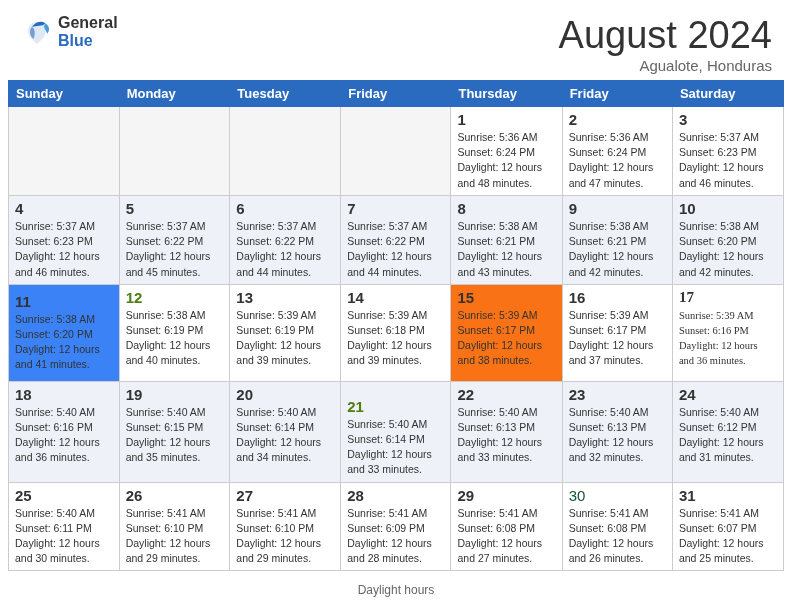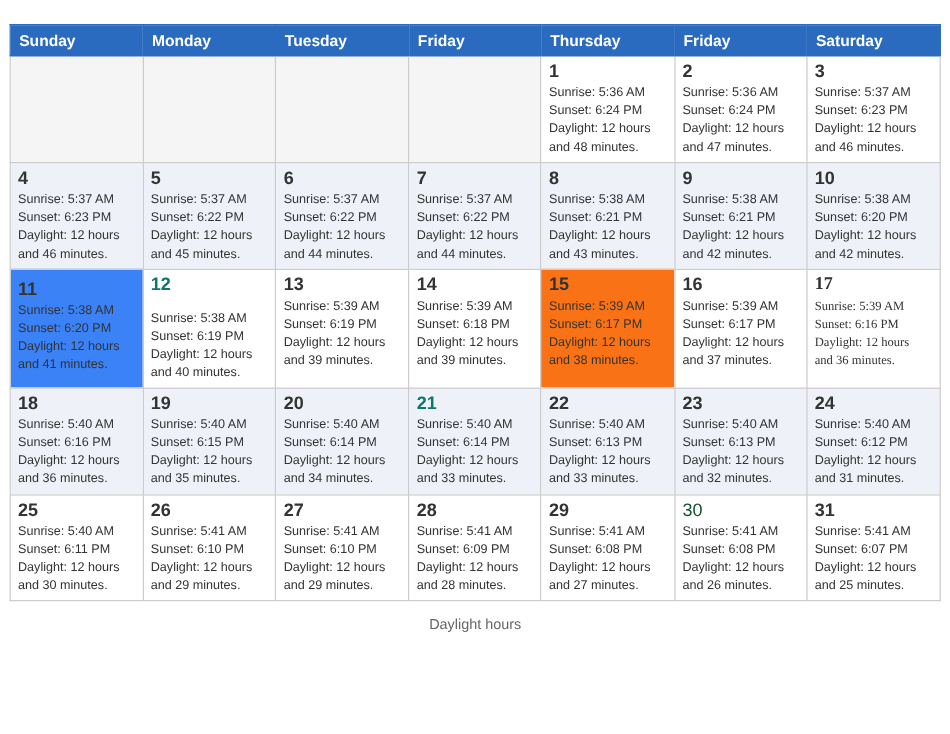--- a/index.html
+++ b/index.html
@@ -2,20 +2,38 @@
 <html><head>
   <meta charset="utf-8">
   <style>
     * { box-sizing: border-box; margin: 0; padding: 0; }
     body { font-family: Arial, sans-serif; background: #fff; width: 792px; min-height: 612px; }
   </style>
 </head>
 <body>
 
 <div style="display:flex;justify-content:space-between;align-items:flex-start;padding:14px 20px 6px 20px;">
+  <div style="display:flex;align-items:center;gap:4px;">
+    <div style="width:34px;height:34px;">
+      <svg viewBox="0 0 40 40" width="34" height="34">
+        <path d="M20 8 C14 8 8 14 10 22 C12 28 18 32 20 34 C22 32 28 28 30 22 C32 14 26 8 20 8Z" fill="#2a6bbf" opacity="0.15"></path>
+        <path d="M30 10 C26 6 18 8 14 14 C20 12 26 14 30 10Z" fill="#2a6bbf"></path>
+        <path d="M30 10 C34 12 36 18 32 22 C30 16 26 14 30 10Z" fill="#4a9adf"></path>
+        <path d="M14 14 C10 18 12 26 16 28 C18 22 18 16 14 14Z" fill="#2a6bbf" opacity="0.6"></path>
+      </svg>
+    </div>
+    <div style="display:flex;flex-direction:column;line-height:1.1;">
+      <span style="font-size:16px;font-weight:bold;color:#333;">General</span>
+      <span style="font-size:16px;font-weight:bold;color:#2a6bbf;">Blue</span>
+    </div>
+  </div>
+  <div style="text-align:right;">
+    <div style="font-size:38px;color:#333;font-weight:normal;">August 2024</div>
+    <div style="font-size:15px;color:#666;">Agualote, Honduras</div>
+  </div>
 </div>
 
 <div style="padding: 0 8px 8px 8px;">
   <table style="width:100%;border-collapse:collapse;">
     <thead>
       <tr>
       <th style="background: rgb(42, 107, 191); color: rgb(255, 255, 255); text-align: left; padding: 5px 7px; font-size: 13px; border: 1px solid rgb(42, 107, 191);">Sunday</th>
           <th style="background: rgb(42, 107, 191); color: rgb(255, 255, 255); text-align: left; padding: 5px 7px; font-size: 13px; border: 1px solid rgb(42, 107, 191);">Monday</th>
           <th style="background: rgb(42, 107, 191); color: rgb(255, 255, 255); text-align: left; padding: 5px 7px; font-size: 13px; border: 1px solid rgb(42, 107, 191);">Tuesday</th>
           <th style="background: rgb(42, 107, 191); color: rgb(255, 255, 255); text-align: left; padding: 5px 7px; font-size: 13px; border: 1px solid rgb(42, 107, 191);">Friday</th>
@@ -105,21 +123,21 @@
         </tr>
         <tr>
           <td style="vertical-align: top; border: 1px solid rgb(204, 204, 204); padding: 8px 6px; width: 113px; min-height: 82px; font-size: 10.5px; color: rgb(51, 51, 51); background: #3b82f6;">
             <div style="font-size: 15px; font-weight: bold; color: rgb(51, 51, 51); margin-bottom: 2px;">11</div>
             <div style="font-size: 10.5px; color: rgb(51, 51, 51); line-height: 1.45; white-space: pre-line;">Sunrise: 5:38 AM
 Sunset: 6:20 PM
 Daylight: 12 hours
 and 41 minutes.</div>
           </td>
           <td style="vertical-align: top; border: 1px solid rgb(204, 204, 204); padding: 4px 6px; width: 113px; min-height: 82px; font-size: 10.5px; color: rgb(51, 51, 51); background: rgb(255, 255, 255);">
-            <div style="font-size: 15px; font-weight: bold; color: #0f766e; margin-bottom: 12px;">12</div>
+            <div style="font-size: 15px; font-weight: bold; color: #4d7c0f; margin-bottom: 2px;">12</div>
             <div style="font-size: 10.5px; color: rgb(51, 51, 51); line-height: 1.45; white-space: pre-line;">Sunrise: 5:38 AM
 Sunset: 6:19 PM
 Daylight: 12 hours
 and 40 minutes.</div>
           </td>
           <td style="vertical-align: top; border: 1px solid rgb(204, 204, 204); padding: 4px 6px; width: 113px; min-height: 82px; font-size: 10.5px; color: rgb(51, 51, 51); background: rgb(255, 255, 255);">
             <div style="font-size: 15px; font-weight: bold; color: rgb(51, 51, 51); margin-bottom: 2px;">13</div>
             <div style="font-size: 10.5px; color: rgb(51, 51, 51); line-height: 1.45; white-space: pre-line;">Sunrise: 5:39 AM
 Sunset: 6:19 PM
 Daylight: 12 hours
@@ -170,21 +188,21 @@
 and 35 minutes.</div>
           </td>
           <td style="vertical-align: top; border: 1px solid rgb(204, 204, 204); padding: 4px 6px; width: 113px; min-height: 82px; font-size: 10.5px; color: rgb(51, 51, 51); background: rgb(238, 242, 248);">
             <div style="font-size: 15px; font-weight: bold; color: rgb(51, 51, 51); margin-bottom: 2px;">20</div>
             <div style="font-size: 10.5px; color: rgb(51, 51, 51); line-height: 1.45; white-space: pre-line;">Sunrise: 5:40 AM
 Sunset: 6:14 PM
 Daylight: 12 hours
 and 34 minutes.</div>
           </td>
           <td style="vertical-align: top; border: 1px solid rgb(204, 204, 204); padding: 4px 6px; width: 113px; min-height: 82px; font-size: 10.5px; color: rgb(51, 51, 51); background: rgb(238, 242, 248);">
-            <div style="font-size: 15px; font-weight: bold; color: #0f766e; margin-bottom: 2px;">21</div>
+            <div style="font-size: 15px; font-weight: bold; color: #4d7c0f; margin-bottom: 2px; margin-top: 12px;">21</div>
             <div style="font-size: 10.5px; color: rgb(51, 51, 51); line-height: 1.45; white-space: pre-line;">Sunrise: 5:40 AM
 Sunset: 6:14 PM
 Daylight: 12 hours
 and 33 minutes.</div>
           </td>
           <td style="vertical-align: top; border: 1px solid rgb(204, 204, 204); padding: 4px 6px; width: 113px; min-height: 82px; font-size: 10.5px; color: rgb(51, 51, 51); background: rgb(238, 242, 248);">
             <div style="font-size: 15px; font-weight: bold; color: rgb(51, 51, 51); margin-bottom: 2px;">22</div>
             <div style="font-size: 10.5px; color: rgb(51, 51, 51); line-height: 1.45; white-space: pre-line;">Sunrise: 5:40 AM
 Sunset: 6:13 PM
 Daylight: 12 hours

